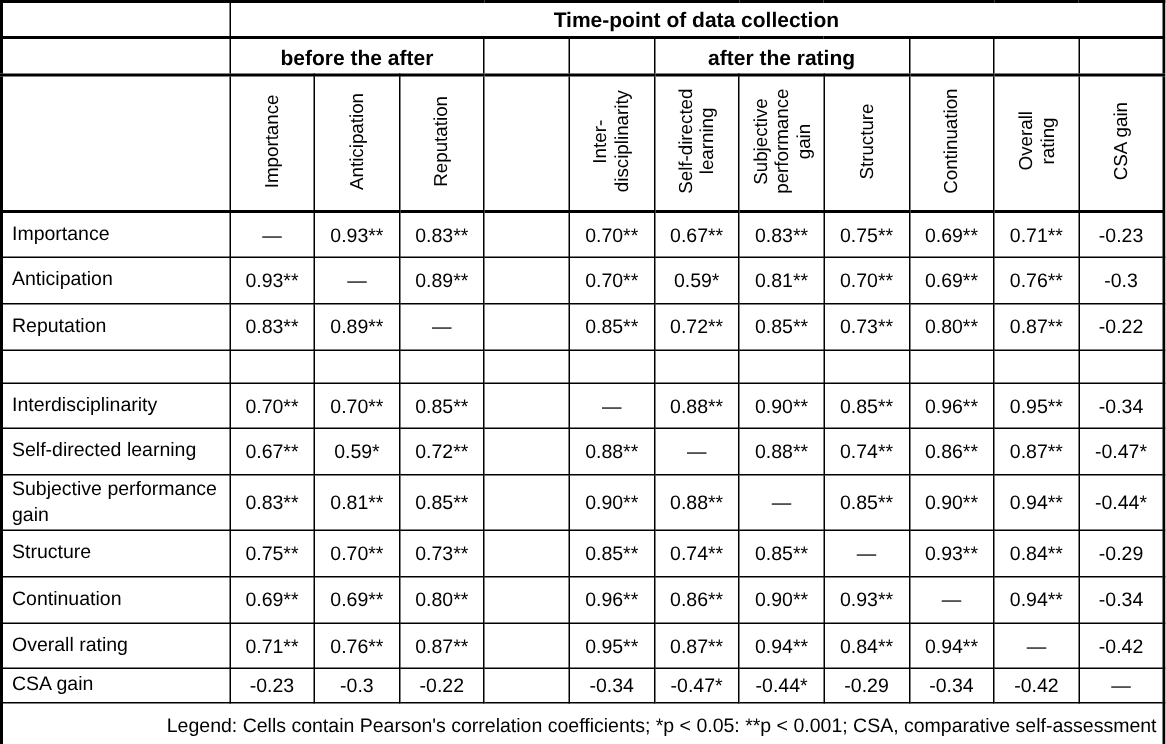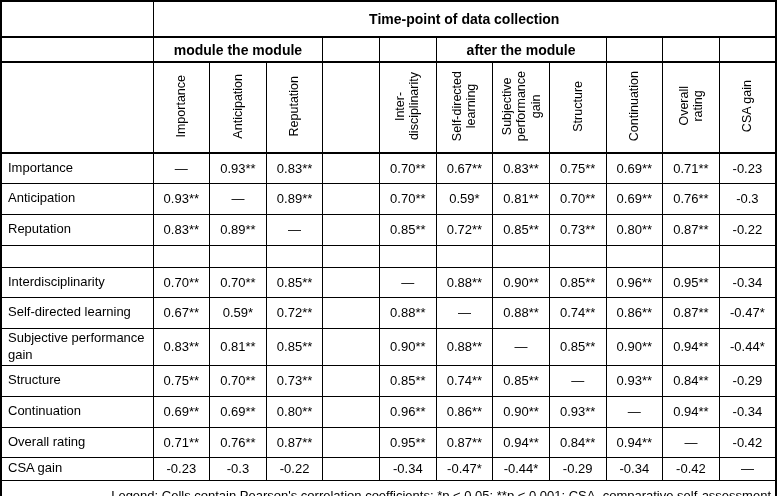--- a/index.html
+++ b/index.html
@@ -19,31 +19,31 @@
 </head>
 <body>
 
 <table style="border:2px solid #000;">
   <colgroup>
     <col style="width:152px">
       <col span="11">
   </colgroup>
 
   <tbody>
-      <tr class="hrow" style="height:36px;margin-top:16px;">
+      <tr class="hrow" style="height:24px;margin-top:16px;">
     <td></td>
     <td class="title" colspan="11">Time-point of data collection</td>
   </tr>
 
   <tr class="hrow" style="height:25px;">
     <td></td>
-    <td class="grp" colspan="3">module the module</td>
-    <td></td>
-    <td></td>
-    <td class="grp" colspan="3">after the module</td>
+    <td class="grp" colspan="3">before the after</td>
+    <td></td>
+    <td></td>
+    <td class="grp" colspan="3">after the rating</td>
     <td></td>
     <td></td>
     <td></td>
   </tr>
 
   <tr class="hrow" style="height:91px;">
     <td></td>
     <td><span class="vert">Importance</span></td>
     <td><span class="vert">Anticipation</span></td>
     <td><span class="vert">Reputation</span></td>

